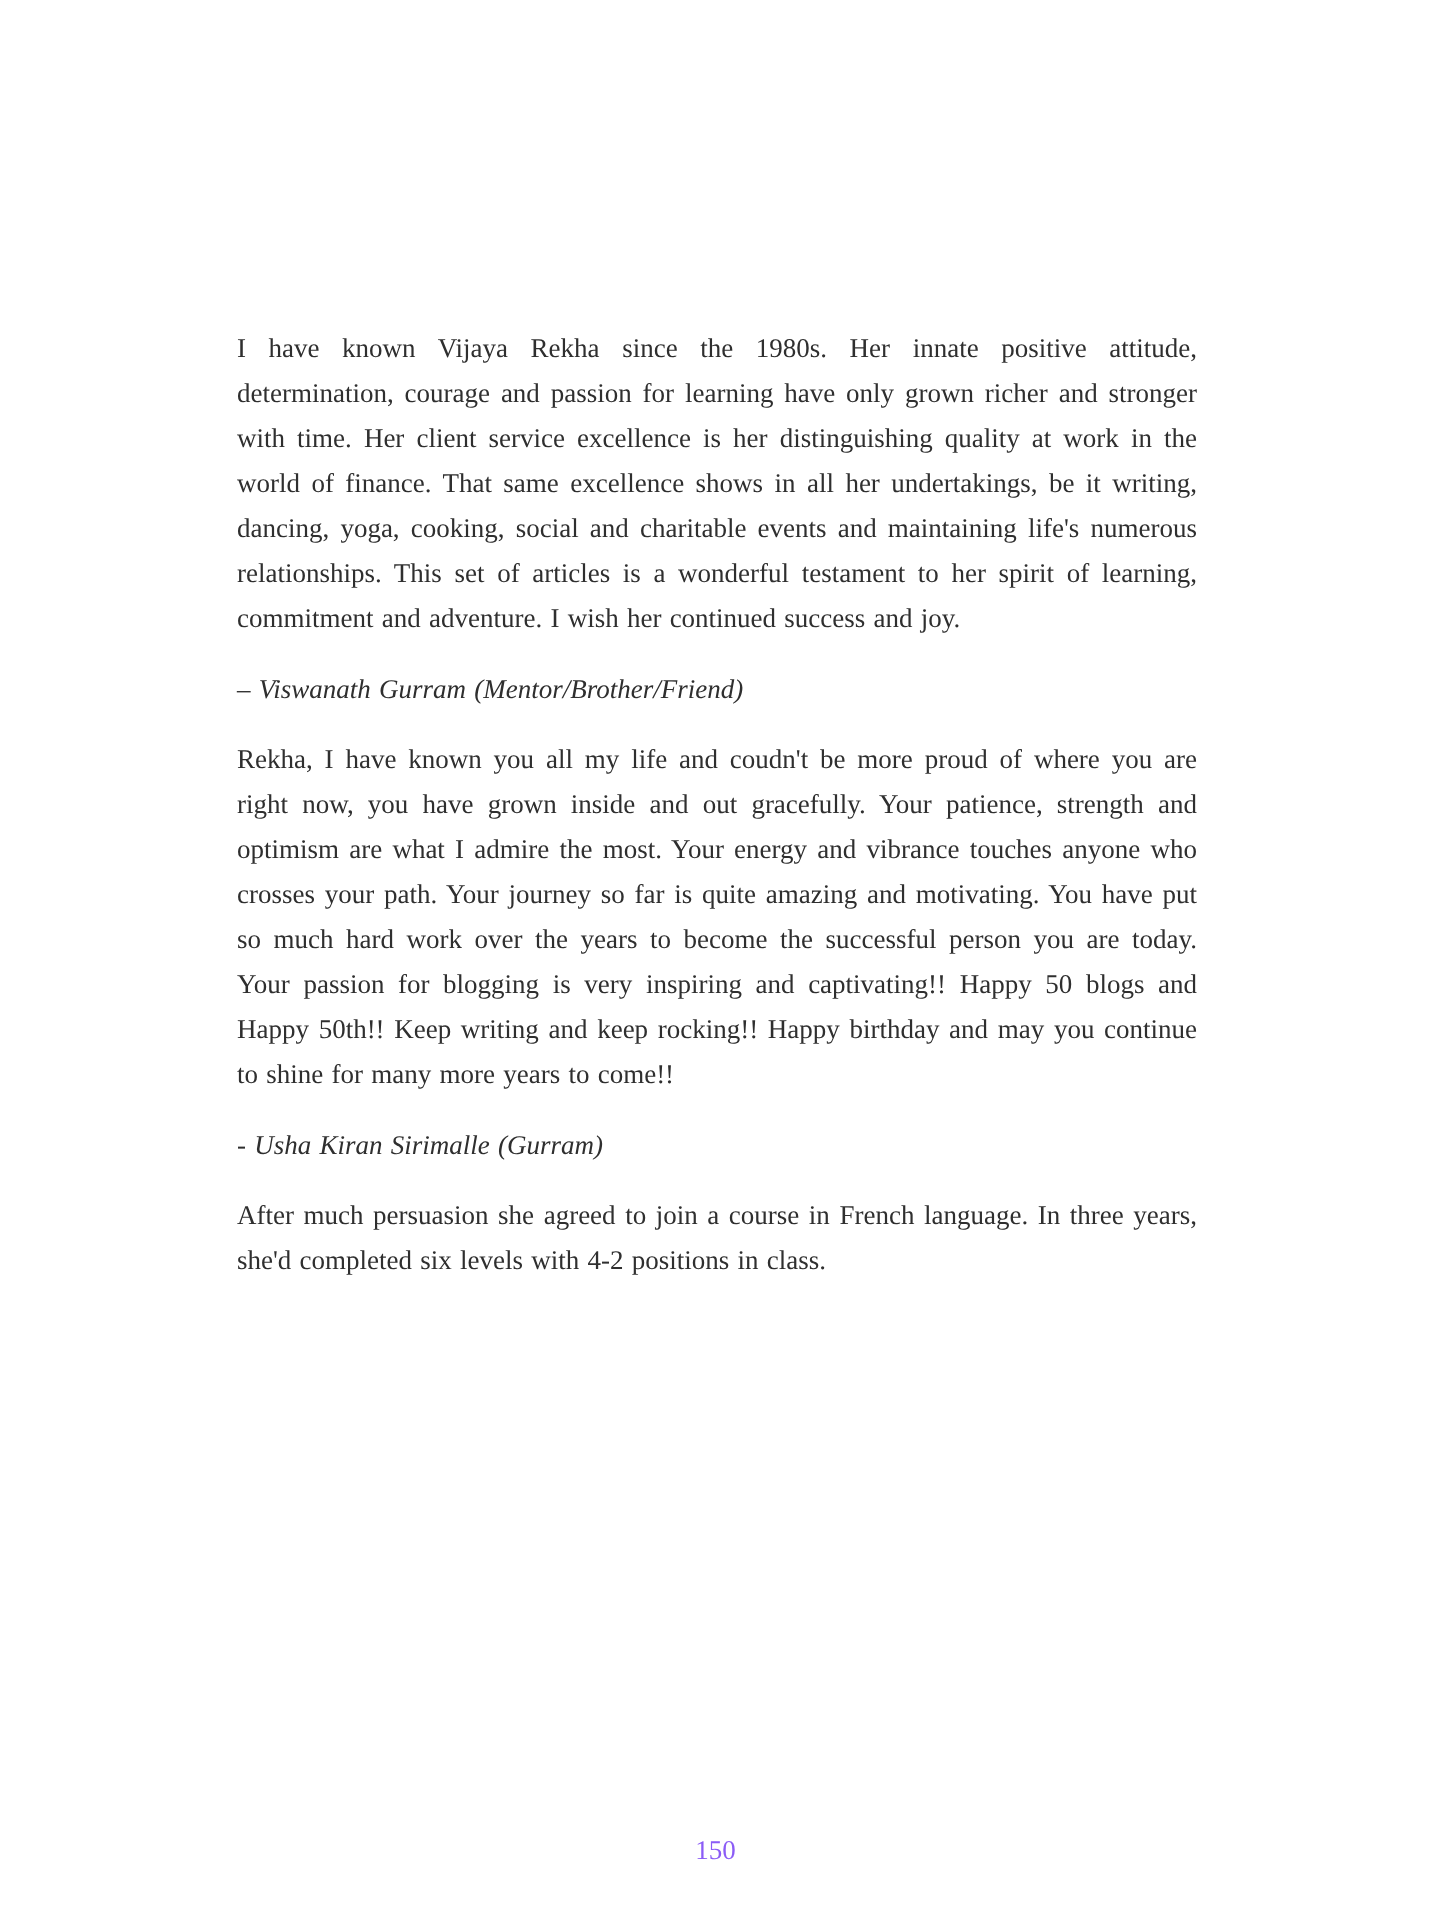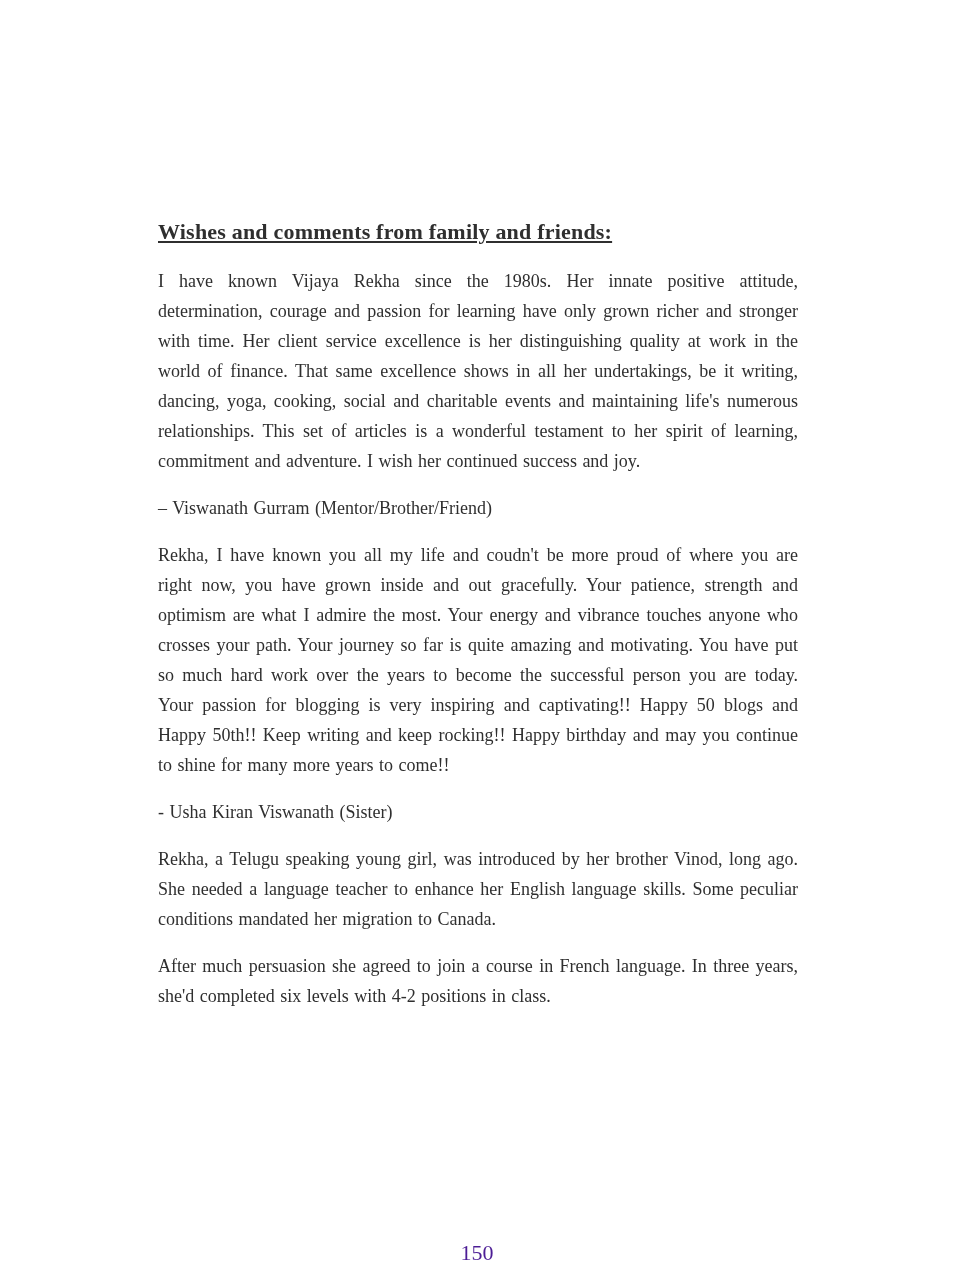--- a/index.html
+++ b/index.html
@@ -34,48 +34,46 @@
     font-size: 18px;
     line-height: 30px;
     margin: 0 0 17px 0;
     word-spacing: 1px;
   }
   .justify {
     text-align: justify;
     text-justify: inter-word;
   }
   .attribution {
+    font-style: italic;
     text-align: left;
   }
   .page-number {
     position: absolute;
     left: 0;
     right: 0;
     top: 1222px;
     text-align: center;
-    font-size: 22px;
+    font-size: 18px;
     line-height: 22px;
-    color: #4c1d95;
-    margin-top: 20px;
+    color: #8b5cf6;
   }
 </style>
 </head>
 <body>
 
 <div class="page">
   <div class="content">
-    <h1 class="heading">Wishes and comments from family and friends:</h1>
 
     <p class="para justify">I have known Vijaya Rekha since the 1980s. Her innate positive attitude, determination, courage and passion for learning have only grown richer and stronger with time. Her client service excellence is her distinguishing quality at work in the world of finance. That same excellence shows in all her undertakings, be it writing, dancing, yoga, cooking, social and charitable events and maintaining life's numerous relationships. This set of articles is a wonderful testament to her spirit of learning, commitment and adventure. I wish her continued success and joy.</p>
 
     <p class="para attribution">– Viswanath Gurram (Mentor/Brother/Friend)</p>
 
     <p class="para justify">Rekha, I have known you all my life and coudn't be more proud of where you are right now, you have grown inside and out gracefully. Your patience, strength and optimism are what I admire the most. Your energy and vibrance touches anyone who crosses your path. Your journey so far is quite amazing and motivating. You have put so much hard work over the years to become the successful person you are today. Your passion for blogging is very inspiring and captivating!! Happy 50 blogs and Happy 50th!! Keep writing and keep rocking!! Happy birthday and may you continue to shine for many more years to come!!</p>
 
-    <p class="para attribution">- Usha Kiran Viswanath (Sister)</p>
+    <p class="para attribution">- Usha Kiran Sirimalle (Gurram)</p>
 
-    <p class="para justify">Rekha, a Telugu speaking young girl, was introduced by her brother Vinod, long ago. She needed a language teacher to enhance her English language skills. Some peculiar conditions mandated her migration to Canada.</p>
 
     <p class="para justify">After much persuasion she agreed to join a course in French language. In three years, she'd completed six levels with 4-2 positions in class.</p>
   </div>
 
   <div class="page-number">150</div>
 </div>
 
 </body></html>

